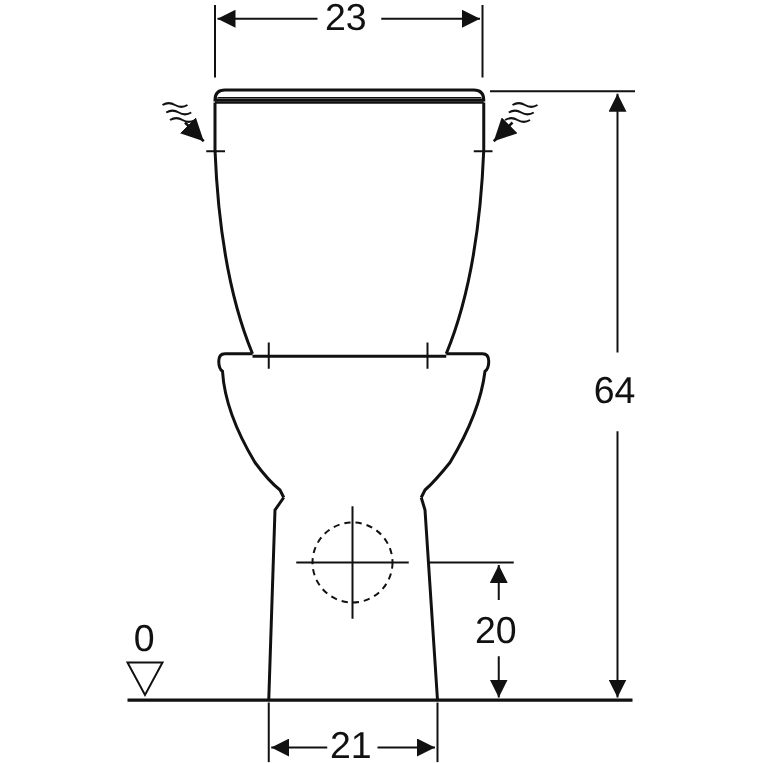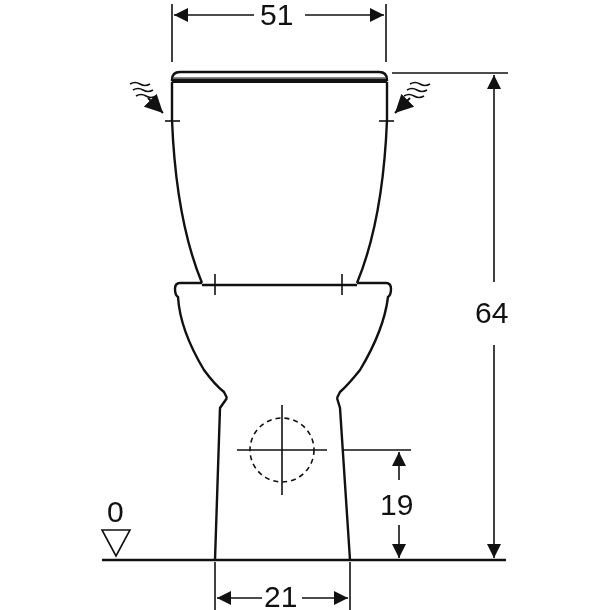--- a/index.html
+++ b/index.html
@@ -71,18 +71,18 @@
 
       <path d="M102,530 L130,530 L116,556 Z" stroke-width="1.6"></path>
 
       <line x1="215" y1="562" x2="215" y2="610"></line>
       <line x1="350" y1="562" x2="350" y2="610"></line>
       <line x1="217" y1="598" x2="262" y2="598" marker-start="url(#ah)"></line>
       <line x1="302" y1="598" x2="348" y2="598" marker-end="url(#ah)"></line>
     </g>
   </svg>
 
-  <span class="dim-label" style="left:258px; top:0px;">51</span>
+  <span class="dim-label" style="left:258px; top:0px;">23</span>
   <span class="dim-label" style="left:473px; top:298px;">64</span>
-  <span class="dim-label" style="left:378px; top:490px;">19</span>
+  <span class="dim-label" style="left:378px; top:490px;">20</span>
   <span class="dim-label" style="left:262px; top:582px;">21</span>
   <span class="dim-label" style="left:105px; top:497px; background:transparent;">0</span>
 </div>
 
 </body></html>

